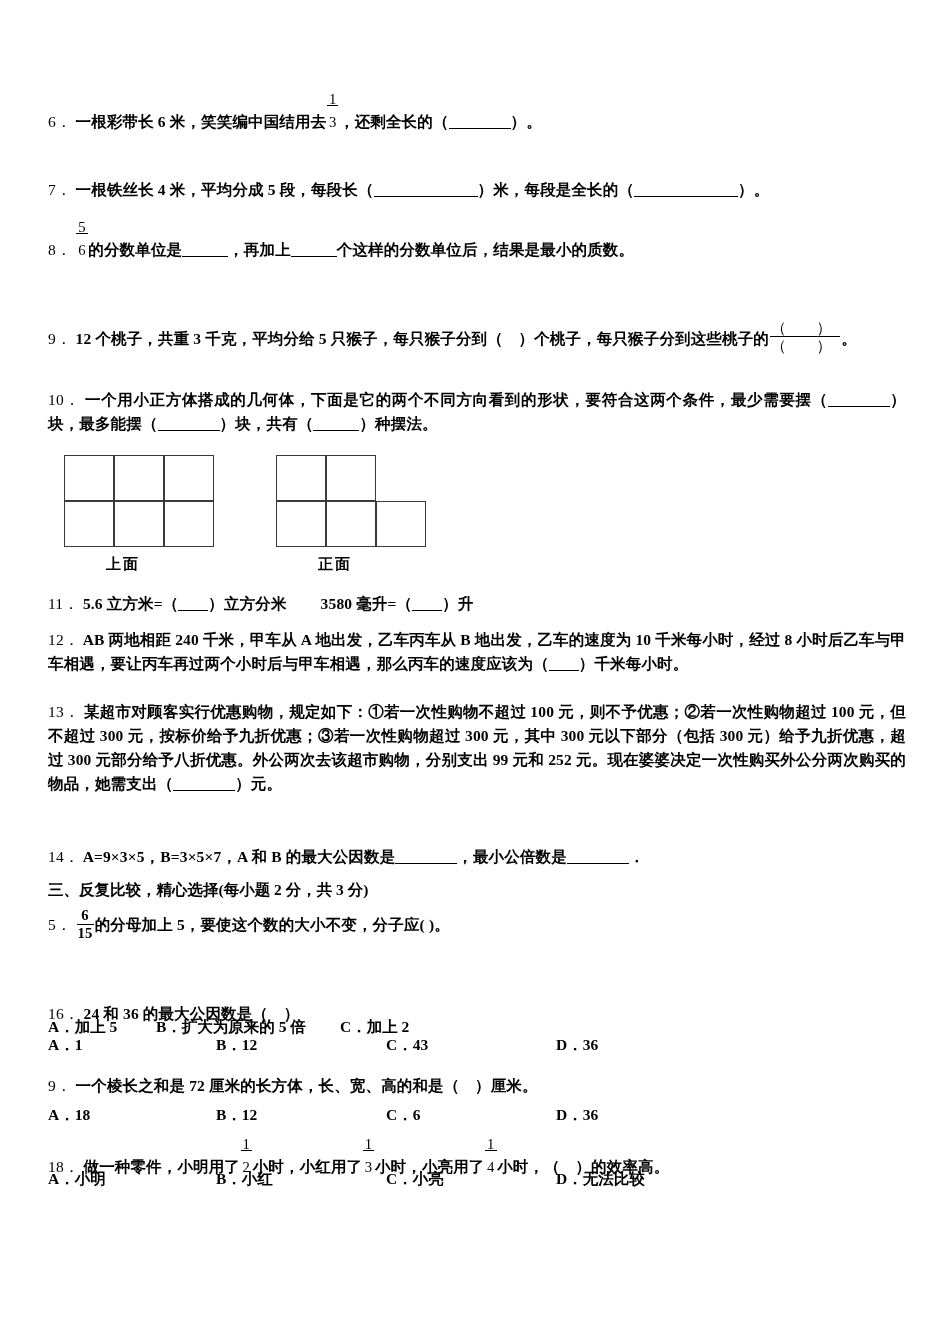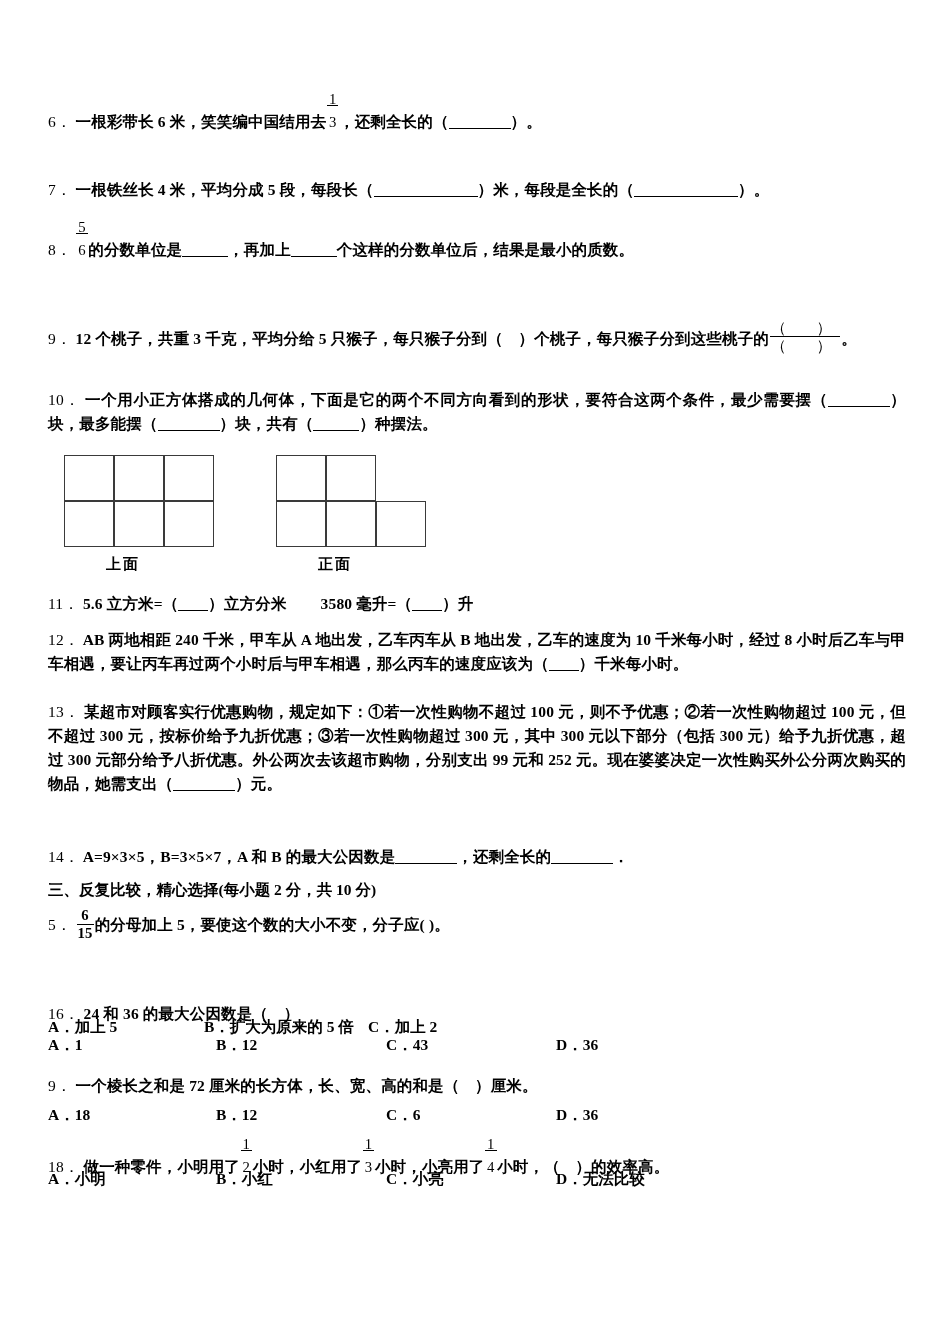--- a/index.html
+++ b/index.html
@@ -230,34 +230,34 @@
     <span class="lbl">AB 两地相距 240 千米，甲车从 A 地出发，乙车丙车从 B 地出发，乙车的速度为 10 千米每小时，经过 8 小时后乙车与甲车相遇，要让丙车再过两个小时后与甲车相遇，那么丙车的速度应该为（</span><span class="bl bl-xs"></span><span class="lbl">）千米每小时。</span>
   </div>
 
   <div class="q" style="top:700px;">
     <span class="num">13．</span>
     <span class="lbl">某超市对顾客实行优惠购物，规定如下：①若一次性购物不超过 100 元，则不予优惠；②若一次性购物超过 100 元，但不超过 300 元，按标价给予九折优惠；③若一次性购物超过 300 元，其中 300 元以下部分（包括 300 元）给予九折优惠，超过 300 元部分给予八折优惠。外公两次去该超市购物，分别支出 99 元和 252 元。现在婆婆决定一次性购买外公分两次购买的物品，她需支出（</span><span class="bl bl-m"></span><span class="lbl">）元。</span>
   </div>
 
   <div class="q" style="top:845px;">
     <span class="num">14．</span>
-    <span class="lbl">A=9×3×5，B=3×5×7，A 和 B 的最大公因数是</span><span class="bl bl-m"></span><span class="lbl">，还剩全长的</span><span class="bl bl-m"></span><span class="lbl">．</span>
-  </div>
-
-  <div class="sechead" style="top:880px;">三、反复比较，精心选择(每小题 2 分，共 10 分)</div>
+    <span class="lbl">A=9×3×5，B=3×5×7，A 和 B 的最大公因数是</span><span class="bl bl-m"></span><span class="lbl">，最小公倍数是</span><span class="bl bl-m"></span><span class="lbl">．</span>
+  </div>
+
+  <div class="sechead" style="top:880px;">三、反复比较，精心选择(每小题 2 分，共 3 分)</div>
 
   <div class="q" style="top:908px;">
     <span class="num">5．</span>
     <span class="sfrac"><span class="top">6</span><span class="bar"></span><span class="bot">15</span></span><span class="lbl">的分母加上 5，要使这个数的大小不变，分子应( )。</span>
   </div>
 
   <div class="opts" style="top:1017px; height:24px;">
     <div class="opt" style="left:0px;"><span>A．</span><span>加上 5</span></div>
-    <div class="opt" style="left:108px;margin-left:48px;"><span>B．</span><span>扩大为原来的 5 倍</span></div>
-    <div class="opt" style="left:292px;margin-left:28px;"><span>C．</span><span>加上 2</span></div>
+    <div class="opt" style="left:108px;"><span>B．</span><span>扩大为原来的 5 倍</span></div>
+    <div class="opt" style="left:292px;"><span>C．</span><span>加上 2</span></div>
   </div>
 
   <div class="q" style="top:1002px;">
     <span class="num">16．</span>
     <span class="lbl">24 和 36 的最大公因数是（　）</span>
   </div>
 
   <div class="opts" style="top:1035px; height:24px;text-decoration:underline;">
     <div class="opt" style="left:0px;"><span>A．</span><span>1</span></div>
     <div class="opt" style="left:168px;"><span>B．</span><span>12</span></div>

